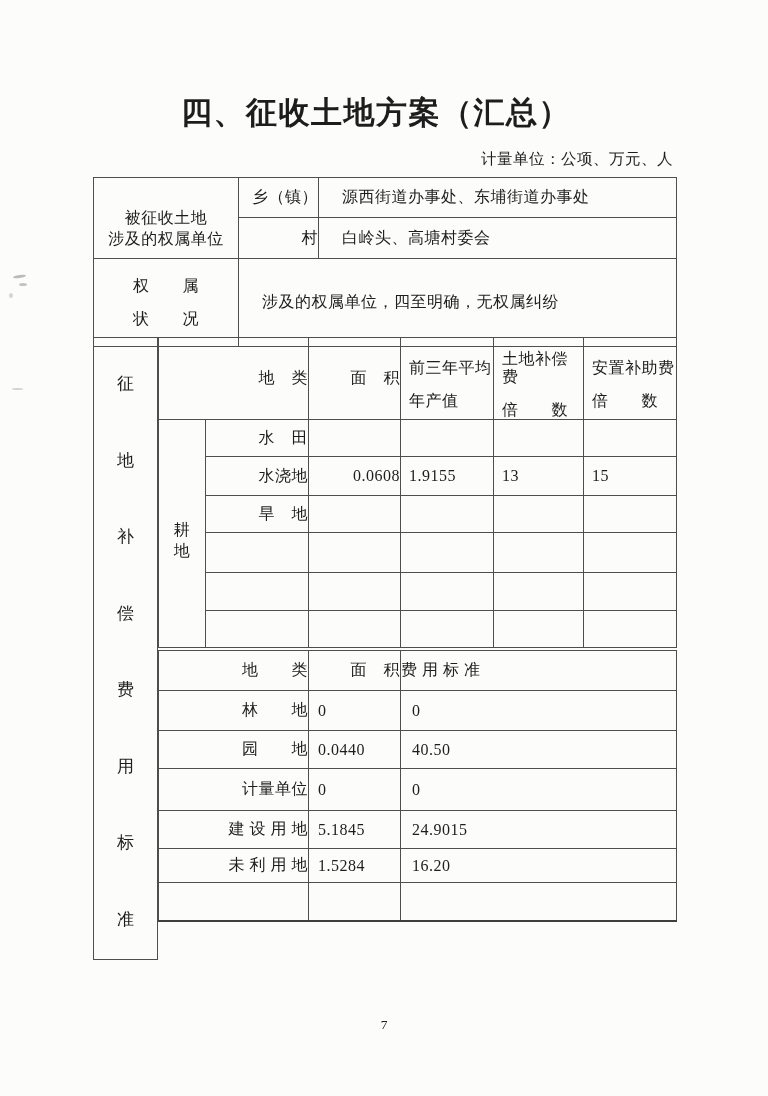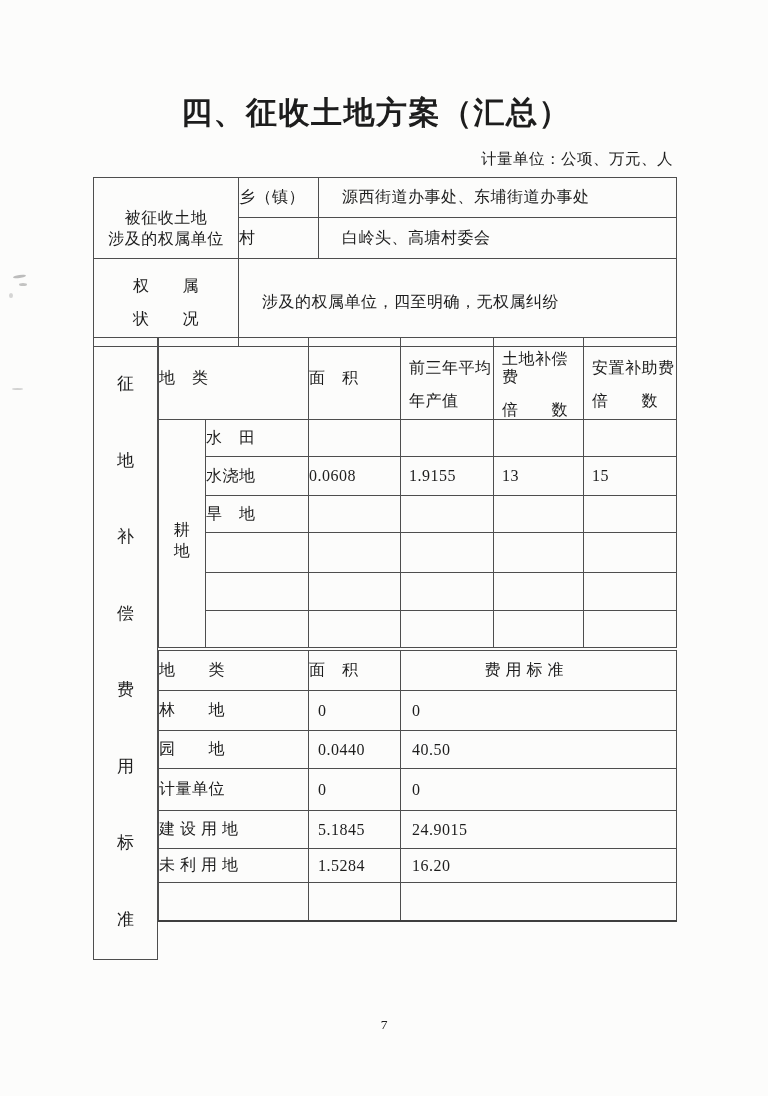--- a/index.html
+++ b/index.html
@@ -18,21 +18,21 @@
   }
   .sheet{position:absolute;left:93px;top:177px;width:583px;height:786px;}
   table{border-collapse:collapse;table-layout:fixed;position:absolute;}
   td{
     border:1px solid #4e4e4e;font-size:16px;padding:0;overflow:hidden;
     vertical-align:middle;letter-spacing:.5px;
   }
   #tableA{left:0;top:0;width:583px;}
   #tableB{left:65px;top:160px;width:518px;}
   #tableC{left:65px;top:473px;width:518px;border-bottom:2px solid #3f3f3f;}
-  .tc{text-align:left;}
+  .tc{text-align:right;}
   .pl8{text-align:left;padding-left:8px;}
   .pl9{text-align:left;padding-left:9px;}
   .pl11{text-align:left;padding-left:11px;}
   .pl13{text-align:left;padding-left:23px;}
   .subject-cell .v2{
     display:flex;flex-direction:column;justify-content:space-evenly;
     align-items:center;height:100%;box-sizing:border-box;padding-top:6px;margin-top:16px;
   }
   .status-cell .v2{
     display:flex;flex-direction:column;justify-content:center;
@@ -48,21 +48,21 @@
     position:absolute;left:0;top:160px;width:65px;height:623px;
     border:1px solid #4e4e4e;box-sizing:border-box;
     display:flex;flex-direction:column;justify-content:space-between;
     align-items:center;padding:34px 0 28px;font-size:17px;
   }
   .group-cell .v2{
     display:flex;flex-direction:column;justify-content:space-between;
     align-items:center;height:100%;box-sizing:border-box;padding:36px 0 22px;
     font-size:16px;
   }
-  .fee-hdr{text-align:right;padding-right:112px;margin-left:12px;}
+  .fee-hdr{text-align:left;padding-right:112px;margin-left:12px;}
   .page-num{
     position:absolute;top:1017px;left:0;width:768px;text-align:center;
     font-size:13.5px;
   }
   .smudge{position:absolute;background:#6f6f6f;border-radius:50%;}
   #sm1{left:13px;top:275px;width:13px;height:3px;opacity:.45;transform:rotate(-8deg);}
   #sm2{left:19px;top:283px;width:8px;height:3px;opacity:.4;}
   #sm3{left:9px;top:293px;width:4px;height:5px;opacity:.28;}
   #sm4{left:12px;top:388px;width:11px;height:2px;opacity:.3;}
 </style>

